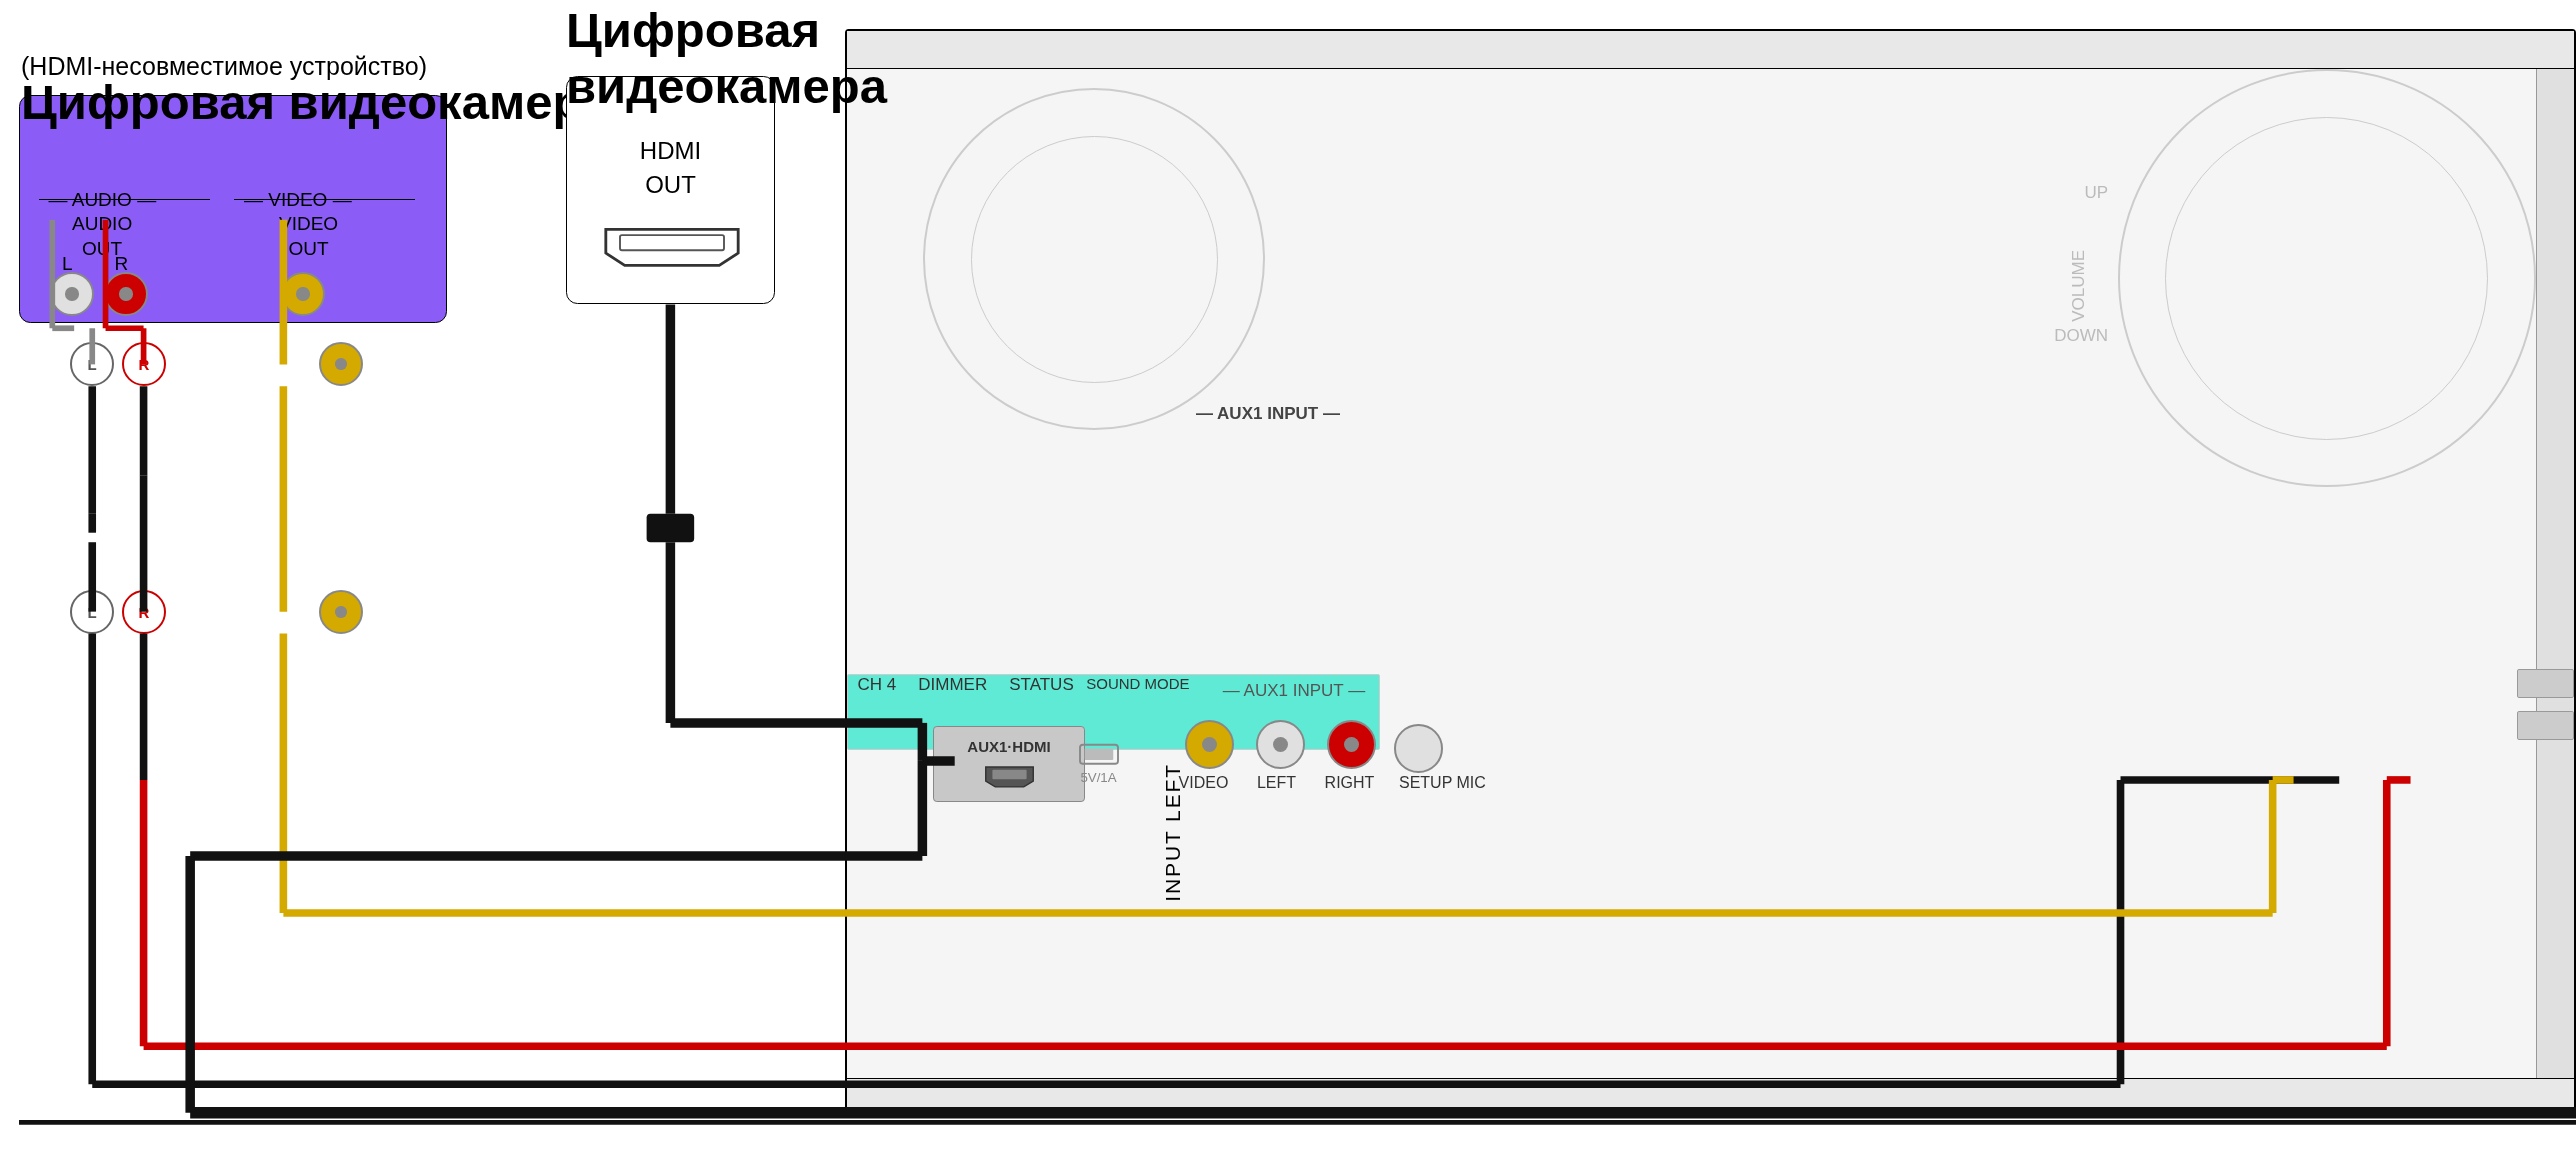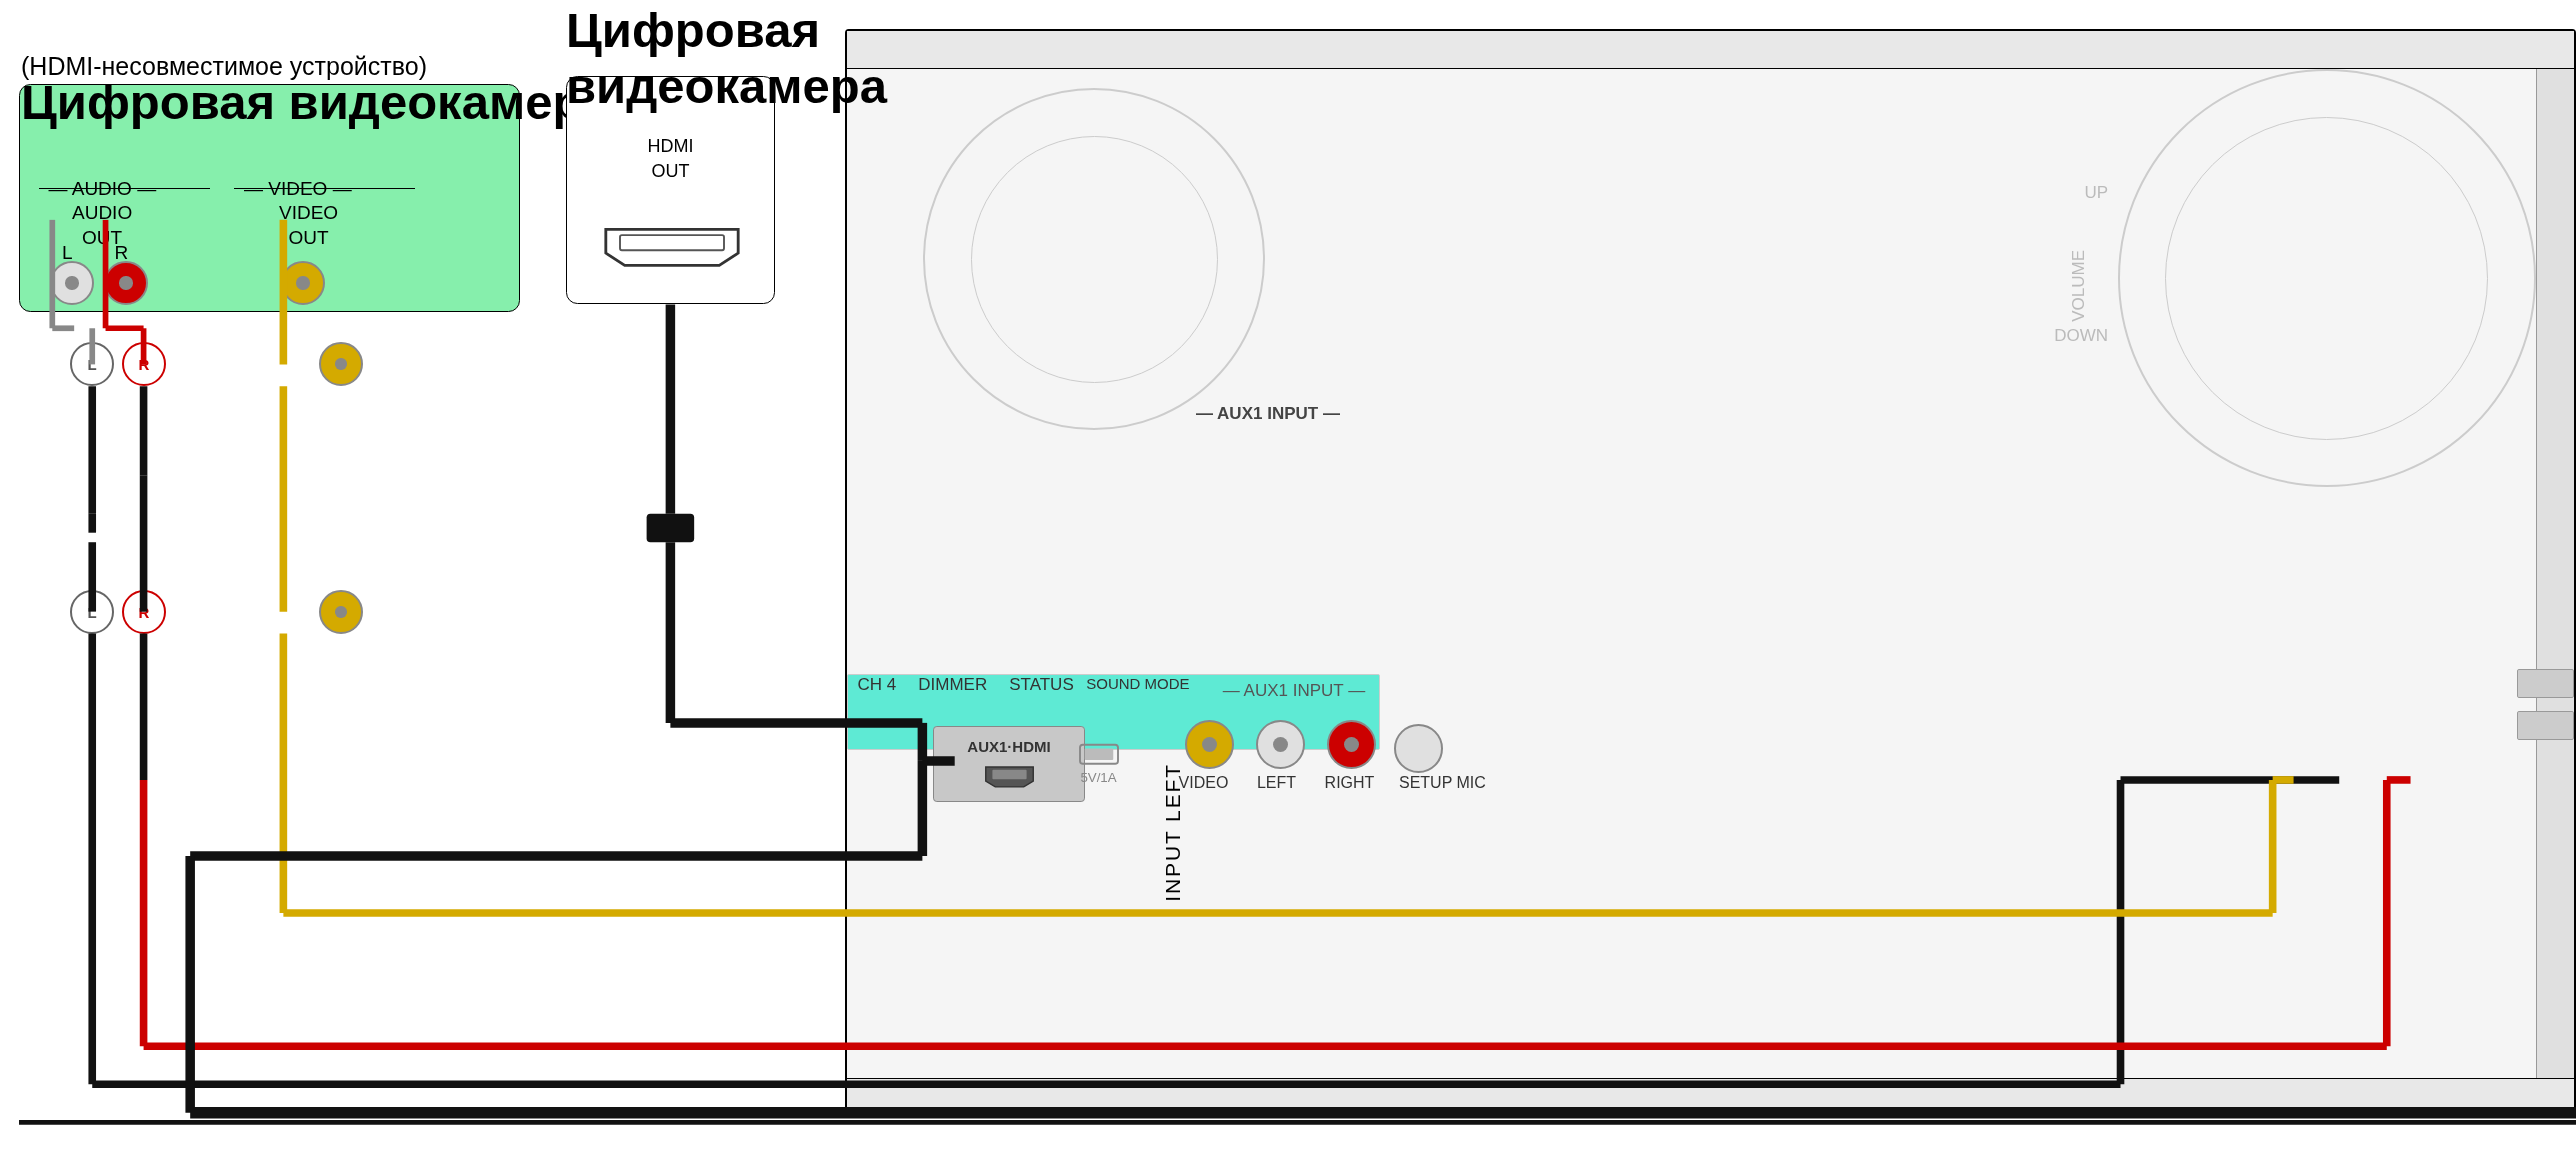--- a/index.html
+++ b/index.html
@@ -100,21 +100,21 @@
 
     <div style="position:absolute; bottom:0; left:0; right:0; height:33px; border-top:1.9px solid #000; background:#e8e8e8;"></div>
 
     <div style="position:absolute; right:0; top:38px; bottom:33px; width:38px; border-left:1.9px solid #999; background:#e0e0e0;">
 
       <div style="position:absolute; bottom:380px; right:0; width:57px; height:28.5px; background:#ccc; border:1px solid #999; border-radius:1.9px;"></div>
       <div style="position:absolute; bottom:338px; right:0; width:57px; height:28.5px; background:#ccc; border:1px solid #999; border-radius:1.9px;"></div>
     </div>
   </div>
 
-  <div style="position:absolute; left:19px; top:84px; width:501px; height:228px; border:1.9px solid #000; border-radius:11.4px; background:#86efac;">
+  <div style="position:absolute; left:19px; top:95px; width:428px; height:228px; border:1.9px solid #000; border-radius:11.4px; background:#8b5cf6;">
 
     <div style="position:absolute; left:19px; top:9.5px; width:171px; height:1px; background:#000; top:103px;"></div>
     <div style="position:absolute; left:214px; top:103px; width:181px; height:1px; background:#000;"></div>
 
     <div style="position:absolute; left:28.5px; top:93px; font-size:19px; color:#000; display:flex; align-items:center; gap:3.8px;">
       <span>— AUDIO —</span>
     </div>
 
     <div style="position:absolute; left:224px; top:93px; font-size:19px; color:#000;">
       <span>— VIDEO —</span>
@@ -142,21 +142,21 @@
     <div style="position:absolute; left:261px; top:176px; width:44px; height:44px; border-radius:50%; border:2.9px solid #888; background:#d4aa00; display:flex; align-items:center; justify-content:center;">
       <div style="width:13.3px;height:13.3px;border-radius:50%;background:#888;"></div>
     </div>
   </div>
 
   <div style="position:absolute; left:21px; top:52px; font-size:25px; color:#000;text-align:center;">(HDMI-несовместимое устройство)</div>
   <div style="position:absolute; left:21px; top:74px; font-size:49px; font-weight:bold; color:#000;">Цифровая видеокамера</div>
 
   <div style="position:absolute; left:566px; top:76px; width:209px; height:228px; border:1.9px solid #000; border-radius:11.4px; background:#fff;">
 
-    <div style="position:absolute; left:0; top:57px; width:100%; text-align:center; font-size:18px; color:#000; line-height:1.4; white-space:pre;">HDMI
+    <div style="position:absolute; left:0; top:57px; width:100%; text-align:center; font-size:24px; color:#000; line-height:1.4; white-space:pre;">HDMI
 OUT</div>
 
     <svg style="position:absolute; left:28.5px; top:143px; width:152px; height:52px;" viewBox="0 0 160 55">
       <path d="M10,10 L150,10 L150,35 L130,48 L30,48 L10,35 Z" fill="none" stroke="#333" stroke-width="3"></path>
       <rect x="25" y="16" width="110" height="16" rx="2" fill="none" stroke="#555" stroke-width="2"></rect>
     </svg>
   </div>
 
   <div style="position:absolute; left:566px; top: 1.9px; font-size:49px; font-weight:bold; color:#000; line-height:1.15;">
     <span style="white-space:pre;">Цифровая

